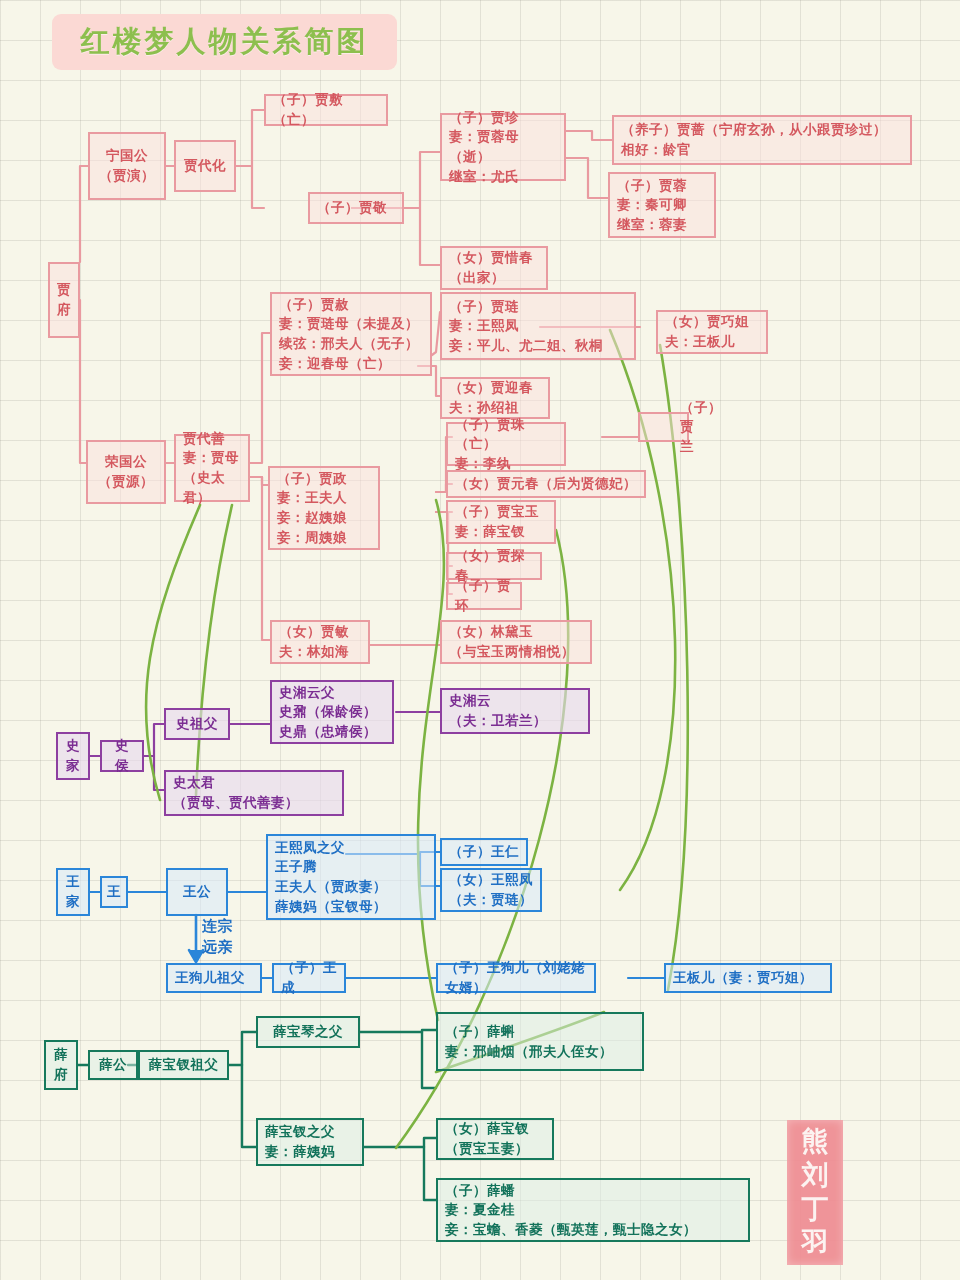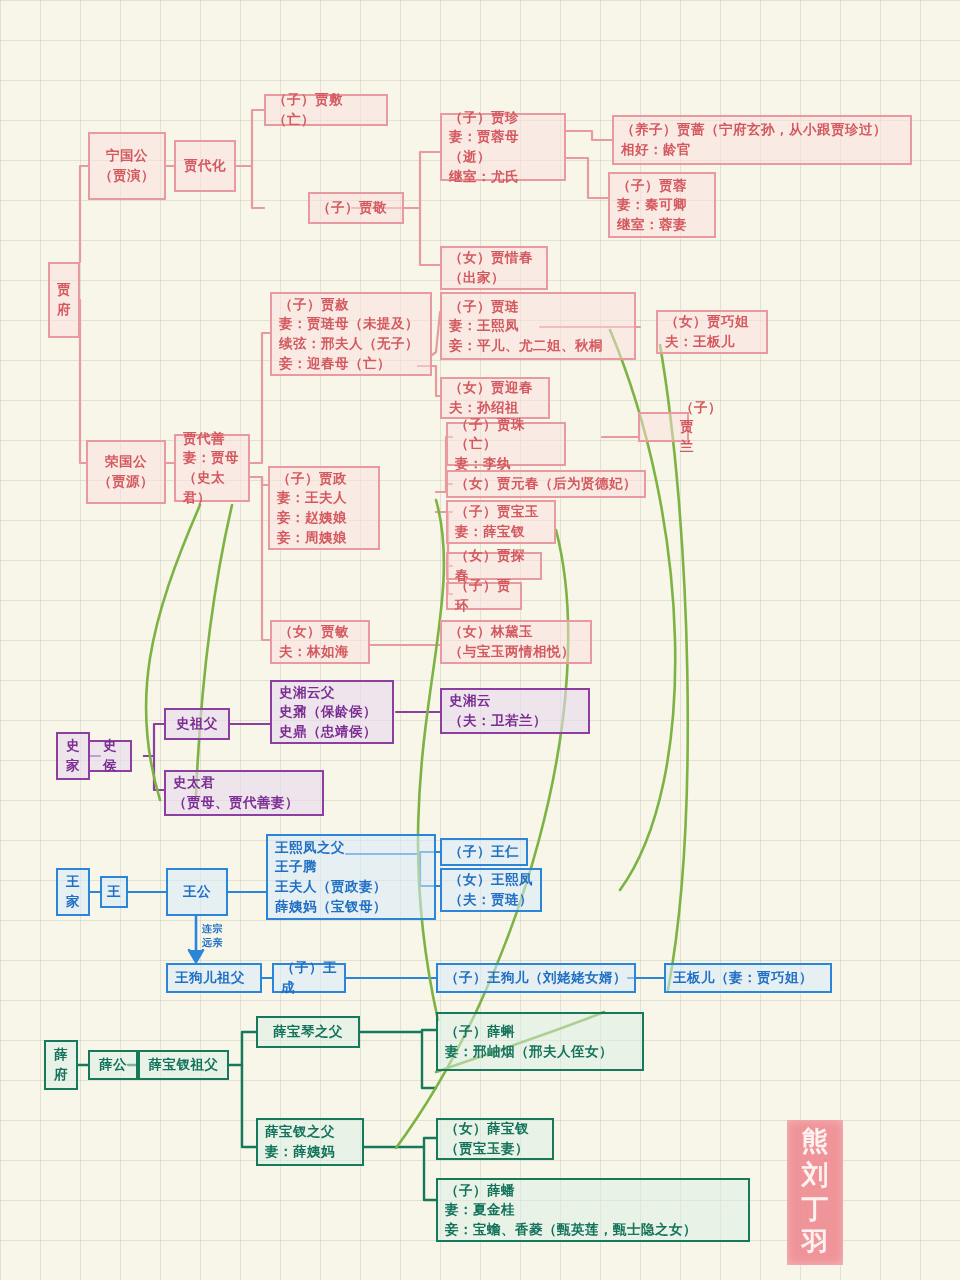--- a/index.html
+++ b/index.html
@@ -138,20 +138,21 @@
       <path d="M610 330 C 690 520, 700 780, 620 890"></path>
 
       <path d="M556 530 C 600 700, 520 980, 396 1148"></path>
 
       <path d="M604 1012 C 560 1030, 470 1060, 436 1072"></path>
 
       <path d="M668 990 C 700 820, 690 520, 660 345"></path>
     </g>
   </svg>
 
+  <div id="title">红楼梦人物关系简图</div>
 
   <div class="node jia ctr" style="left:48px;top:262px;width:32px;height:76px;">贾
 府</div>
 
   <div class="node jia ctr" style="left:88px;top:132px;width:78px;height:68px;">宁国公
 （贾演）</div>
 
   <div class="node jia ctr" style="left:174px;top:140px;width:62px;height:52px;">贾代化</div>
 
   <div class="node jia" style="left:264px;top:94px;width:124px;height:32px;">（子）贾敷（亡）</div>
@@ -215,32 +216,32 @@
 
   <div class="node jia" style="left:270px;top:620px;width:100px;height:44px;">（女）贾敏
 夫：林如海</div>
 
   <div class="node jia" style="left:440px;top:620px;width:152px;height:44px;">（女）林黛玉
 （与宝玉两情相悦）</div>
 
   <div class="node shi ctr" style="left:56px;top:732px;width:34px;height:48px;">史
 家</div>
 
-  <div class="node shi ctr" style="left:88px;top:740px;width:44px;height:32px;">史侯</div>
+  <div class="node shi ctr" style="left:100px;top:740px;width:44px;height:32px;">史侯</div>
 
   <div class="node shi ctr" style="left:164px;top:708px;width:66px;height:32px;">史祖父</div>
 
   <div class="node shi" style="left:270px;top:680px;width:124px;height:64px;">史湘云父
 史鼐（保龄侯）
 史鼎（忠靖侯）</div>
 
   <div class="node shi" style="left:440px;top:688px;width:150px;height:46px;">史湘云
 （夫：卫若兰）</div>
 
-  <div class="node shi" style="left:164px;top:770px;width:160px;height:46px;">史太君
+  <div class="node shi" style="left:164px;top:770px;width:180px;height:46px;">史太君
 （贾母、贾代善妻）</div>
 
   <div class="node wang ctr" style="left:56px;top:868px;width:34px;height:48px;">王
 家</div>
 
   <div class="node wang ctr" style="left:100px;top:876px;width:28px;height:32px;">王</div>
 
   <div class="node wang ctr" style="left:166px;top:868px;width:62px;height:48px;">王公</div>
 
   <div class="node wang" style="left:266px;top:834px;width:170px;height:86px;">王熙凤之父
@@ -250,25 +251,25 @@
 
   <div class="node wang" style="left:440px;top:838px;width:88px;height:28px;">（子）王仁</div>
 
   <div class="node wang" style="left:440px;top:868px;width:102px;height:44px;">（女）王熙凤
 （夫：贾琏）</div>
 
   <div class="node wang" style="left:166px;top:963px;width:96px;height:30px;">王狗儿祖父</div>
 
   <div class="node wang" style="left:272px;top:963px;width:74px;height:30px;">（子）王成</div>
 
-  <div class="node wang" style="left:436px;top:963px;width:200px;height:30px;">（子）王狗儿（刘姥姥女婿）</div>
+  <div class="node wang" style="left:436px;top:963px;width:160px;height:30px;">（子）王狗儿（刘姥姥女婿）</div>
 
   <div class="node wang" style="left:664px;top:963px;width:168px;height:30px;">王板儿（妻：贾巧姐）</div>
 
-  <div class="node wang" style="left:202px;top:908px;width:46px;height:56px;border:none;background:none;padding:0;font-size:10px;line-height:1.4;">连宗
+  <div class="node wang" style="left:202px;top:908px;width:46px;height:56px;border:none;background:none;padding:0;font-size:15px;line-height:1.4;">连宗
 远亲</div>
 
   <div class="node xue ctr" style="left:44px;top:1040px;width:34px;height:50px;">薛
 府</div>
 
   <div class="node xue ctr" style="left:88px;top:1050px;width:50px;height:30px;">薛公</div>
 
   <div class="node xue ctr" style="left:138px;top:1050px;width:91px;height:30px;">薛宝钗祖父</div>
 
   <div class="node xue ctr" style="left:256px;top:1016px;width:104px;height:32px;">薛宝琴之父</div>

